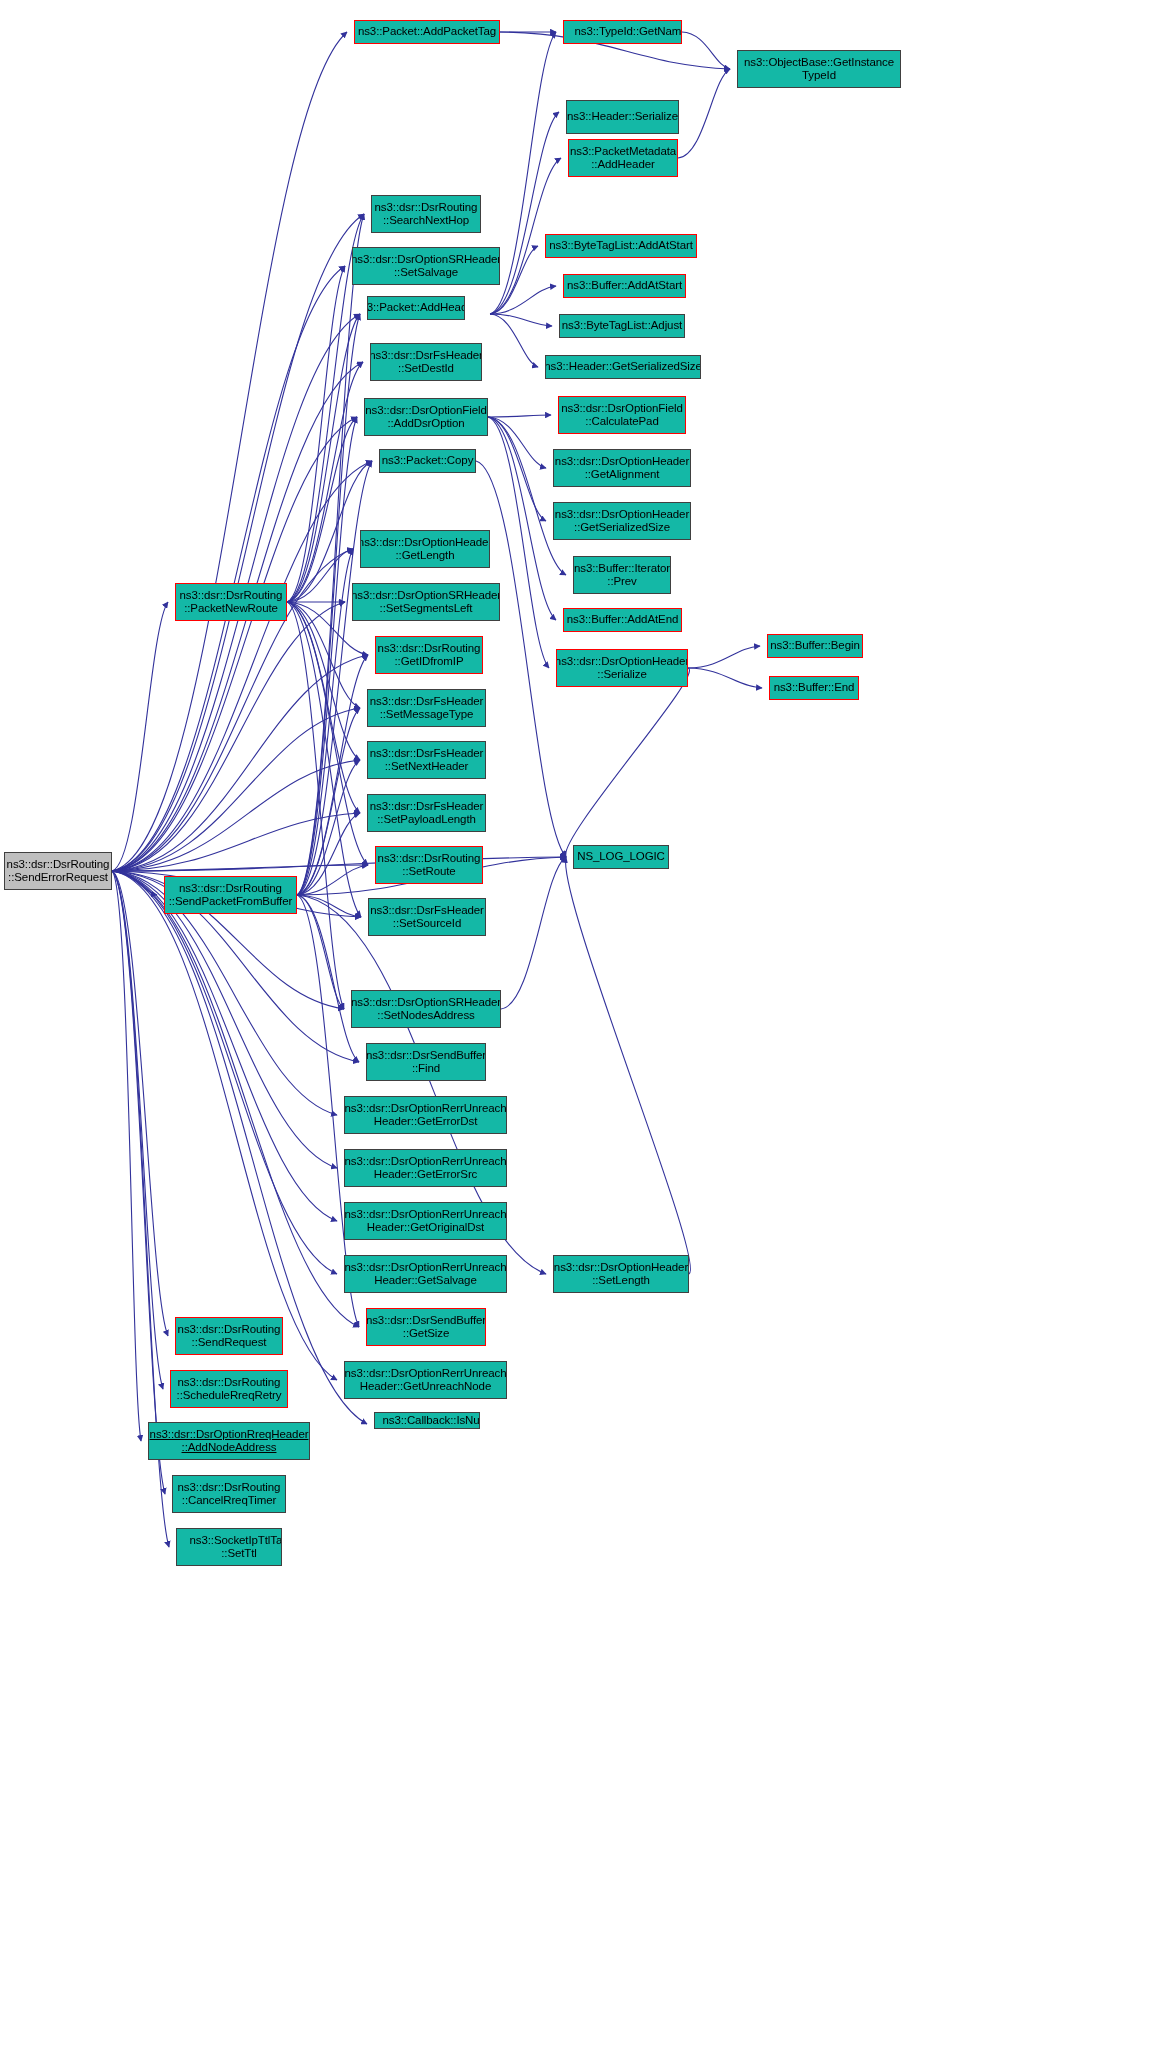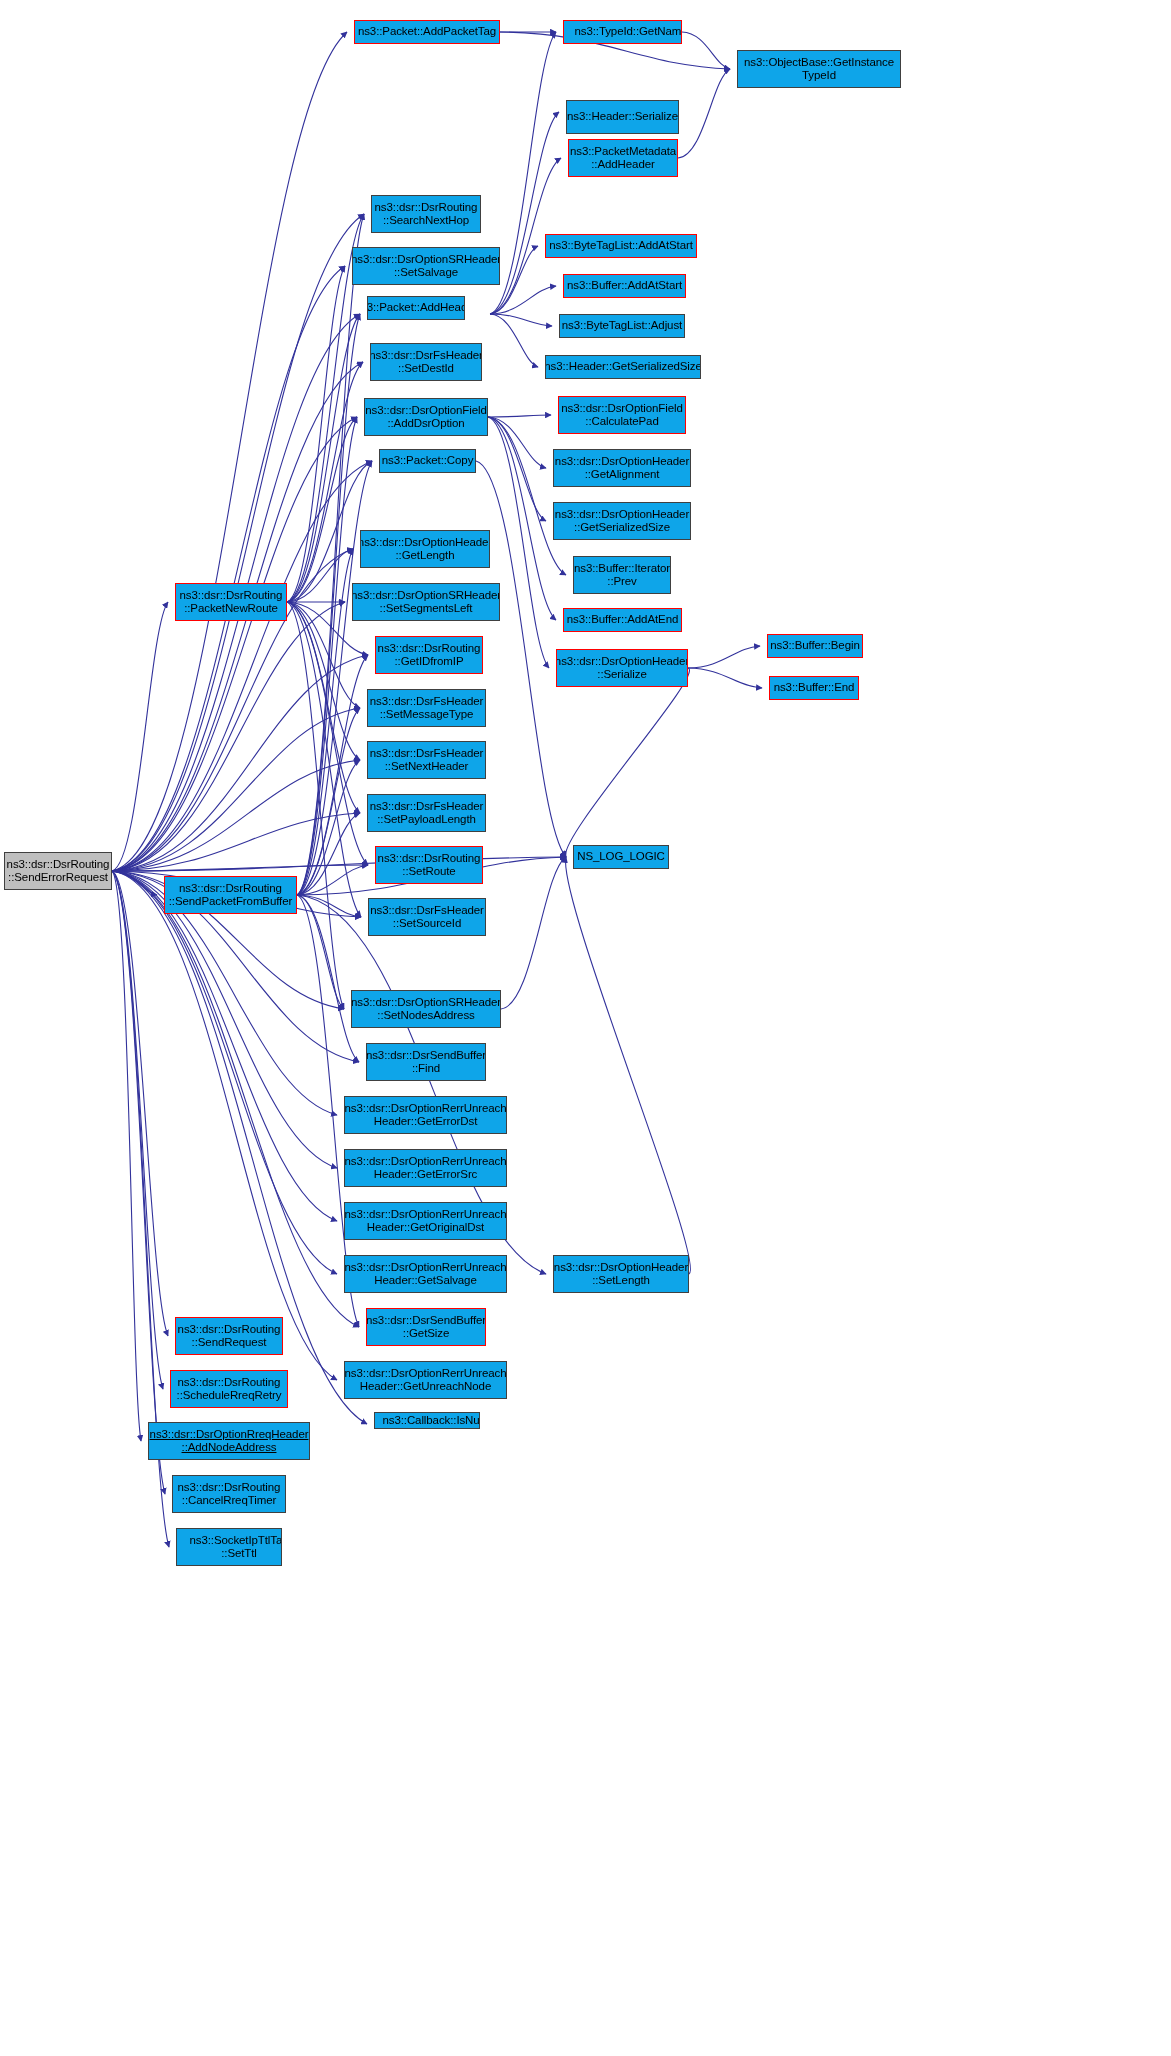--- a/index.html
+++ b/index.html
@@ -26,21 +26,21 @@
     height: 2056px;
     pointer-events: none;
   }
   .node {
     position: absolute;
     box-sizing: border-box;
     display: flex;
     align-items: center;
     justify-content: center;
     text-align: center;
-    background: #0ea5e9;
+    background: #14b8a6;
     border: 1px solid #404040;
     color: #000000;
     font-size: 11.5px;
     line-height: 13.5px;
     letter-spacing: -0.1px;
     white-space: pre-line;
     padding: 0 2px;
     overflow: hidden;
   }
   .node.red {

